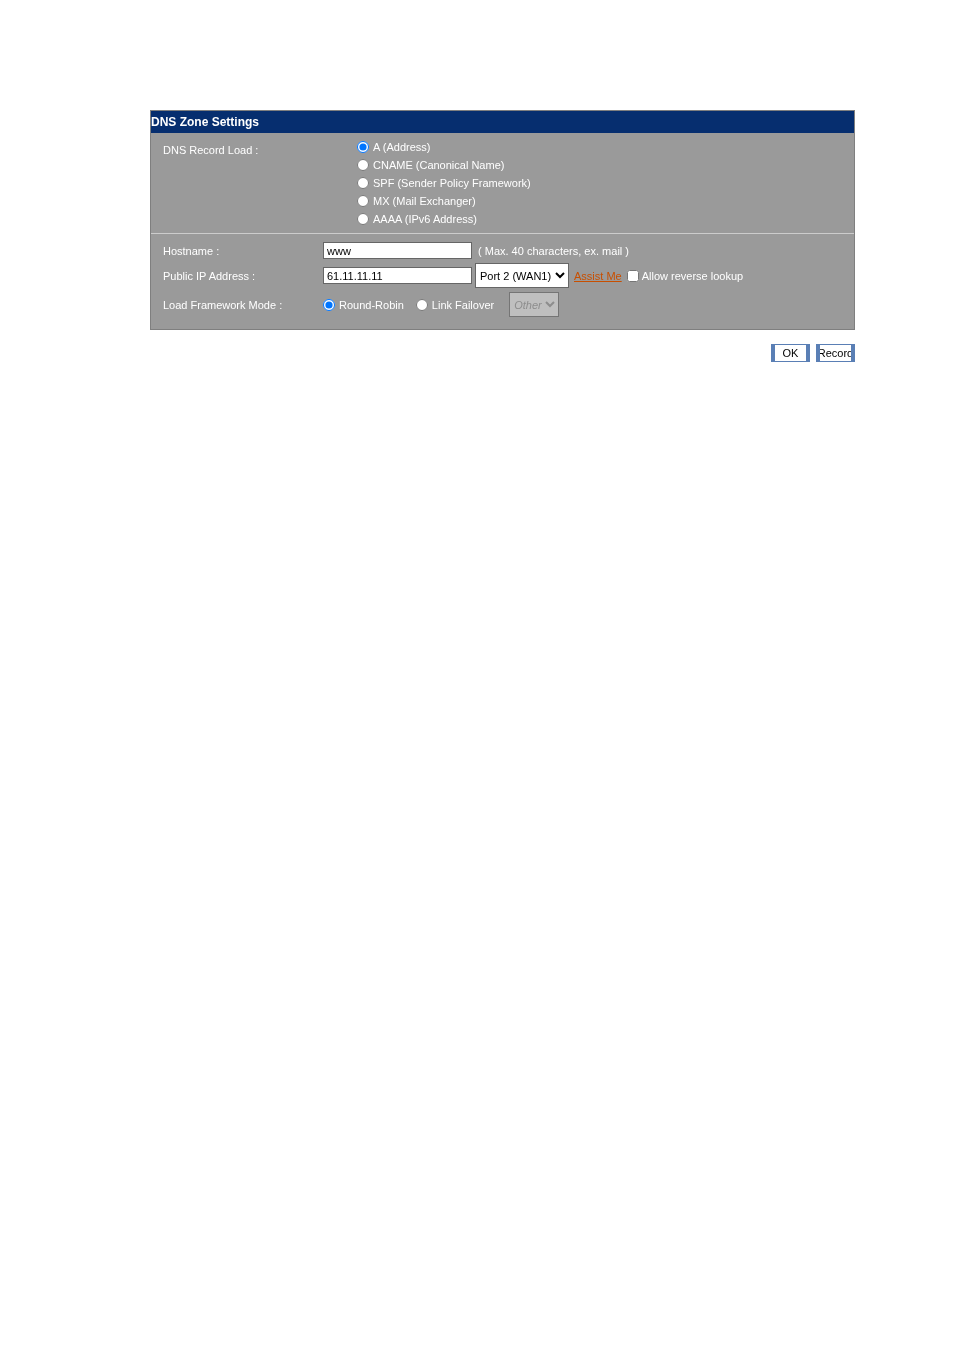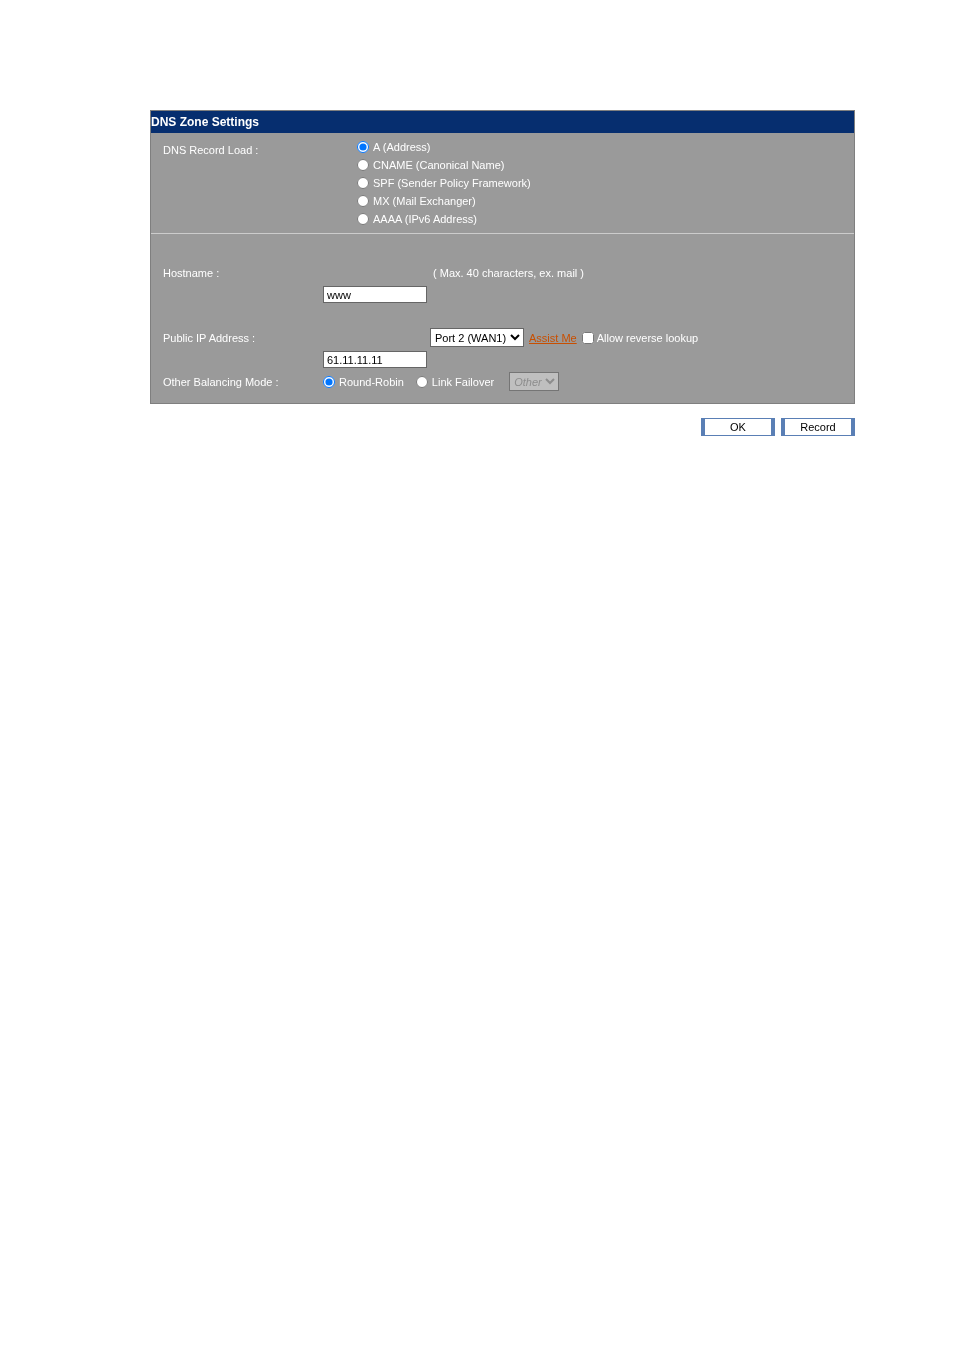--- a/index.html
+++ b/index.html
@@ -59,28 +59,27 @@
       white-space: nowrap;
     }
     .form-row .label-col {
       padding-top: 0;
     }
     input[type="text"].textinput {
       font-size: 11px;
       padding: 1px 3px;
       border: 1px solid #666;
       height: 17px;
-      width: 104px;
+      width: 149px;
       background: #fff;
       color: #000;
-      margin-top: 44px;
     }
     select.dropdown {
       font-size: 11px;
-      height: 19px;
+      height: 25px;
       border: 1px solid #666;
       background: #fff;
       color: #000;
       margin-left: 3px;
     }
     select.dropdown.disabled {
       background: #cfcfcf;
       color: #888;
       font-style: italic;
     }
@@ -114,21 +113,21 @@
       justify-content: flex-end;
       gap: 6px;
       margin-top: 14px;
     }
     .btn {
       background: #fff;
       border: 1px solid #5a7fb5;
       color: #000;
       font-size: 11px;
       padding: 1px 0;
-      width: 74px;
+      width: 39px;
       height: 18px;
       cursor: pointer;
       position: relative;
     }
     .btn::before, .btn::after {
       content: "";
       position: absolute;
       top: 0; bottom: 0;
       width: 3px;
       background: #5a7fb5;
@@ -192,21 +191,21 @@
           <option>Port 2 (WAN1)</option>
         </select>
         <span class="assist-link">Assist Me</span>
         <span class="checkbox-wrap">
           <input type="checkbox" style="">
           <span class="checkbox-label">Allow reverse lookup</span>
         </span>
       </div>
 
       <div class="form-row">
-        <div class="label-col">Other Balancing Mode :</div>
+        <div class="label-col">Load Framework Mode :</div>
         <span class="inline-radio">
           <input type="radio" name="lb" checked="" style="">
           <span class="radio-label">Round-Robin</span>
         </span>
         <span class="inline-radio">
           <input type="radio" name="lb" style="">
           <span class="radio-label">Link Failover</span>
         </span>
         <select class="dropdown disabled" disabled="">
           <option>Other</option>

